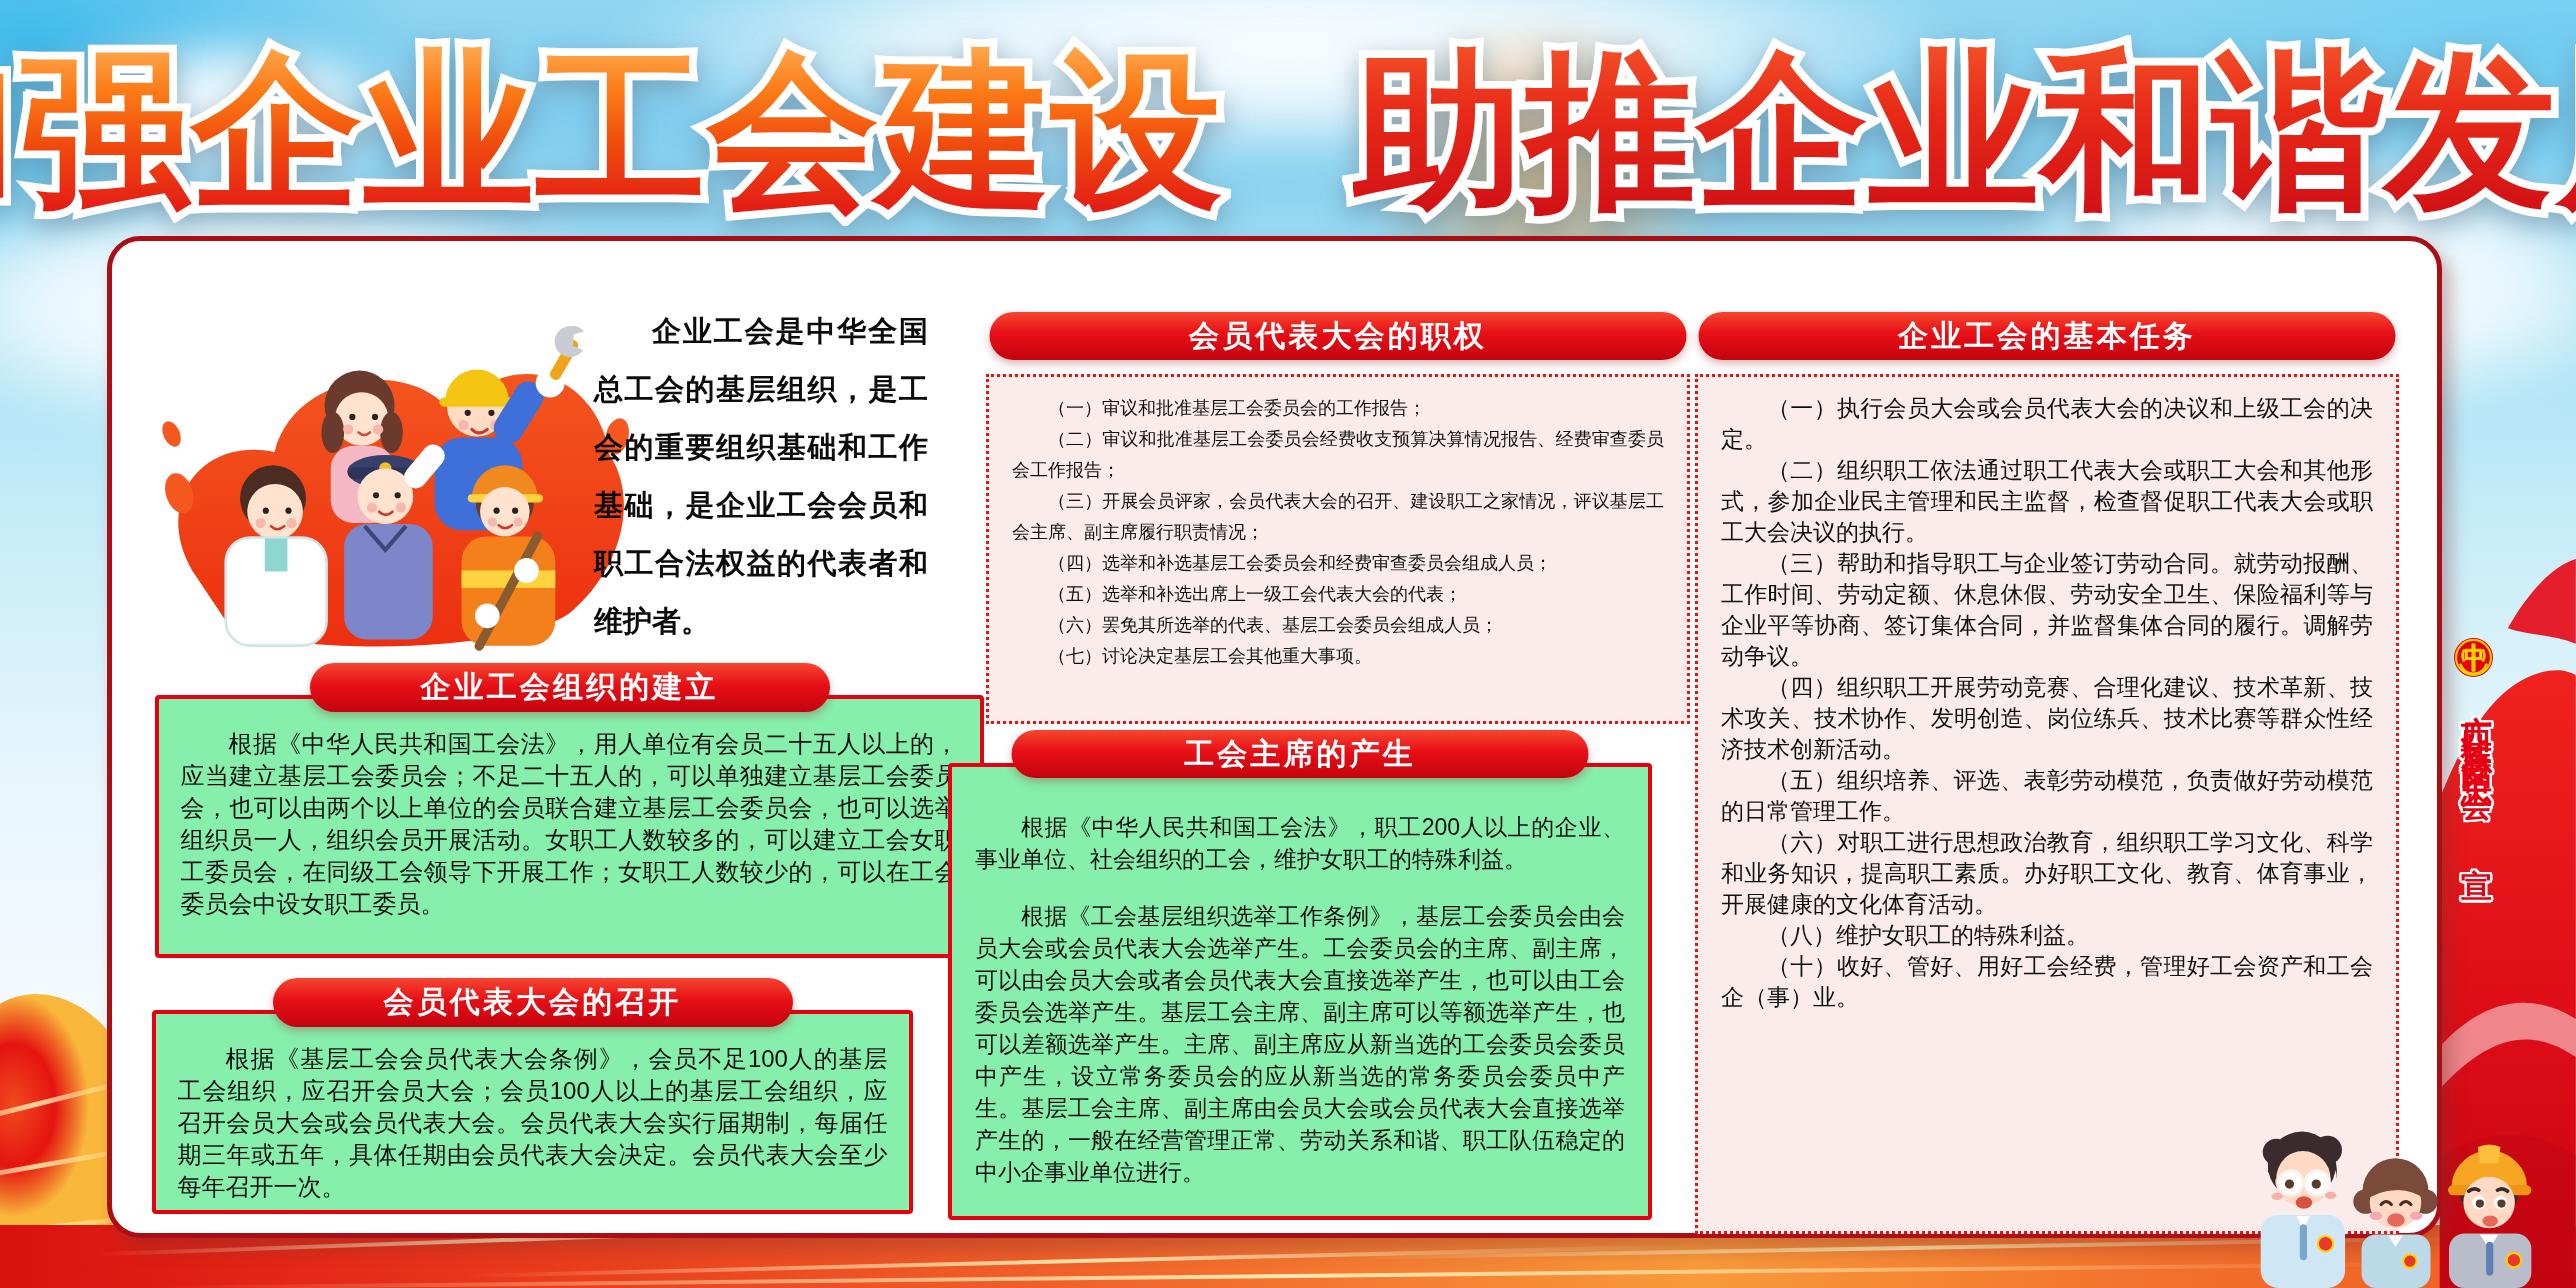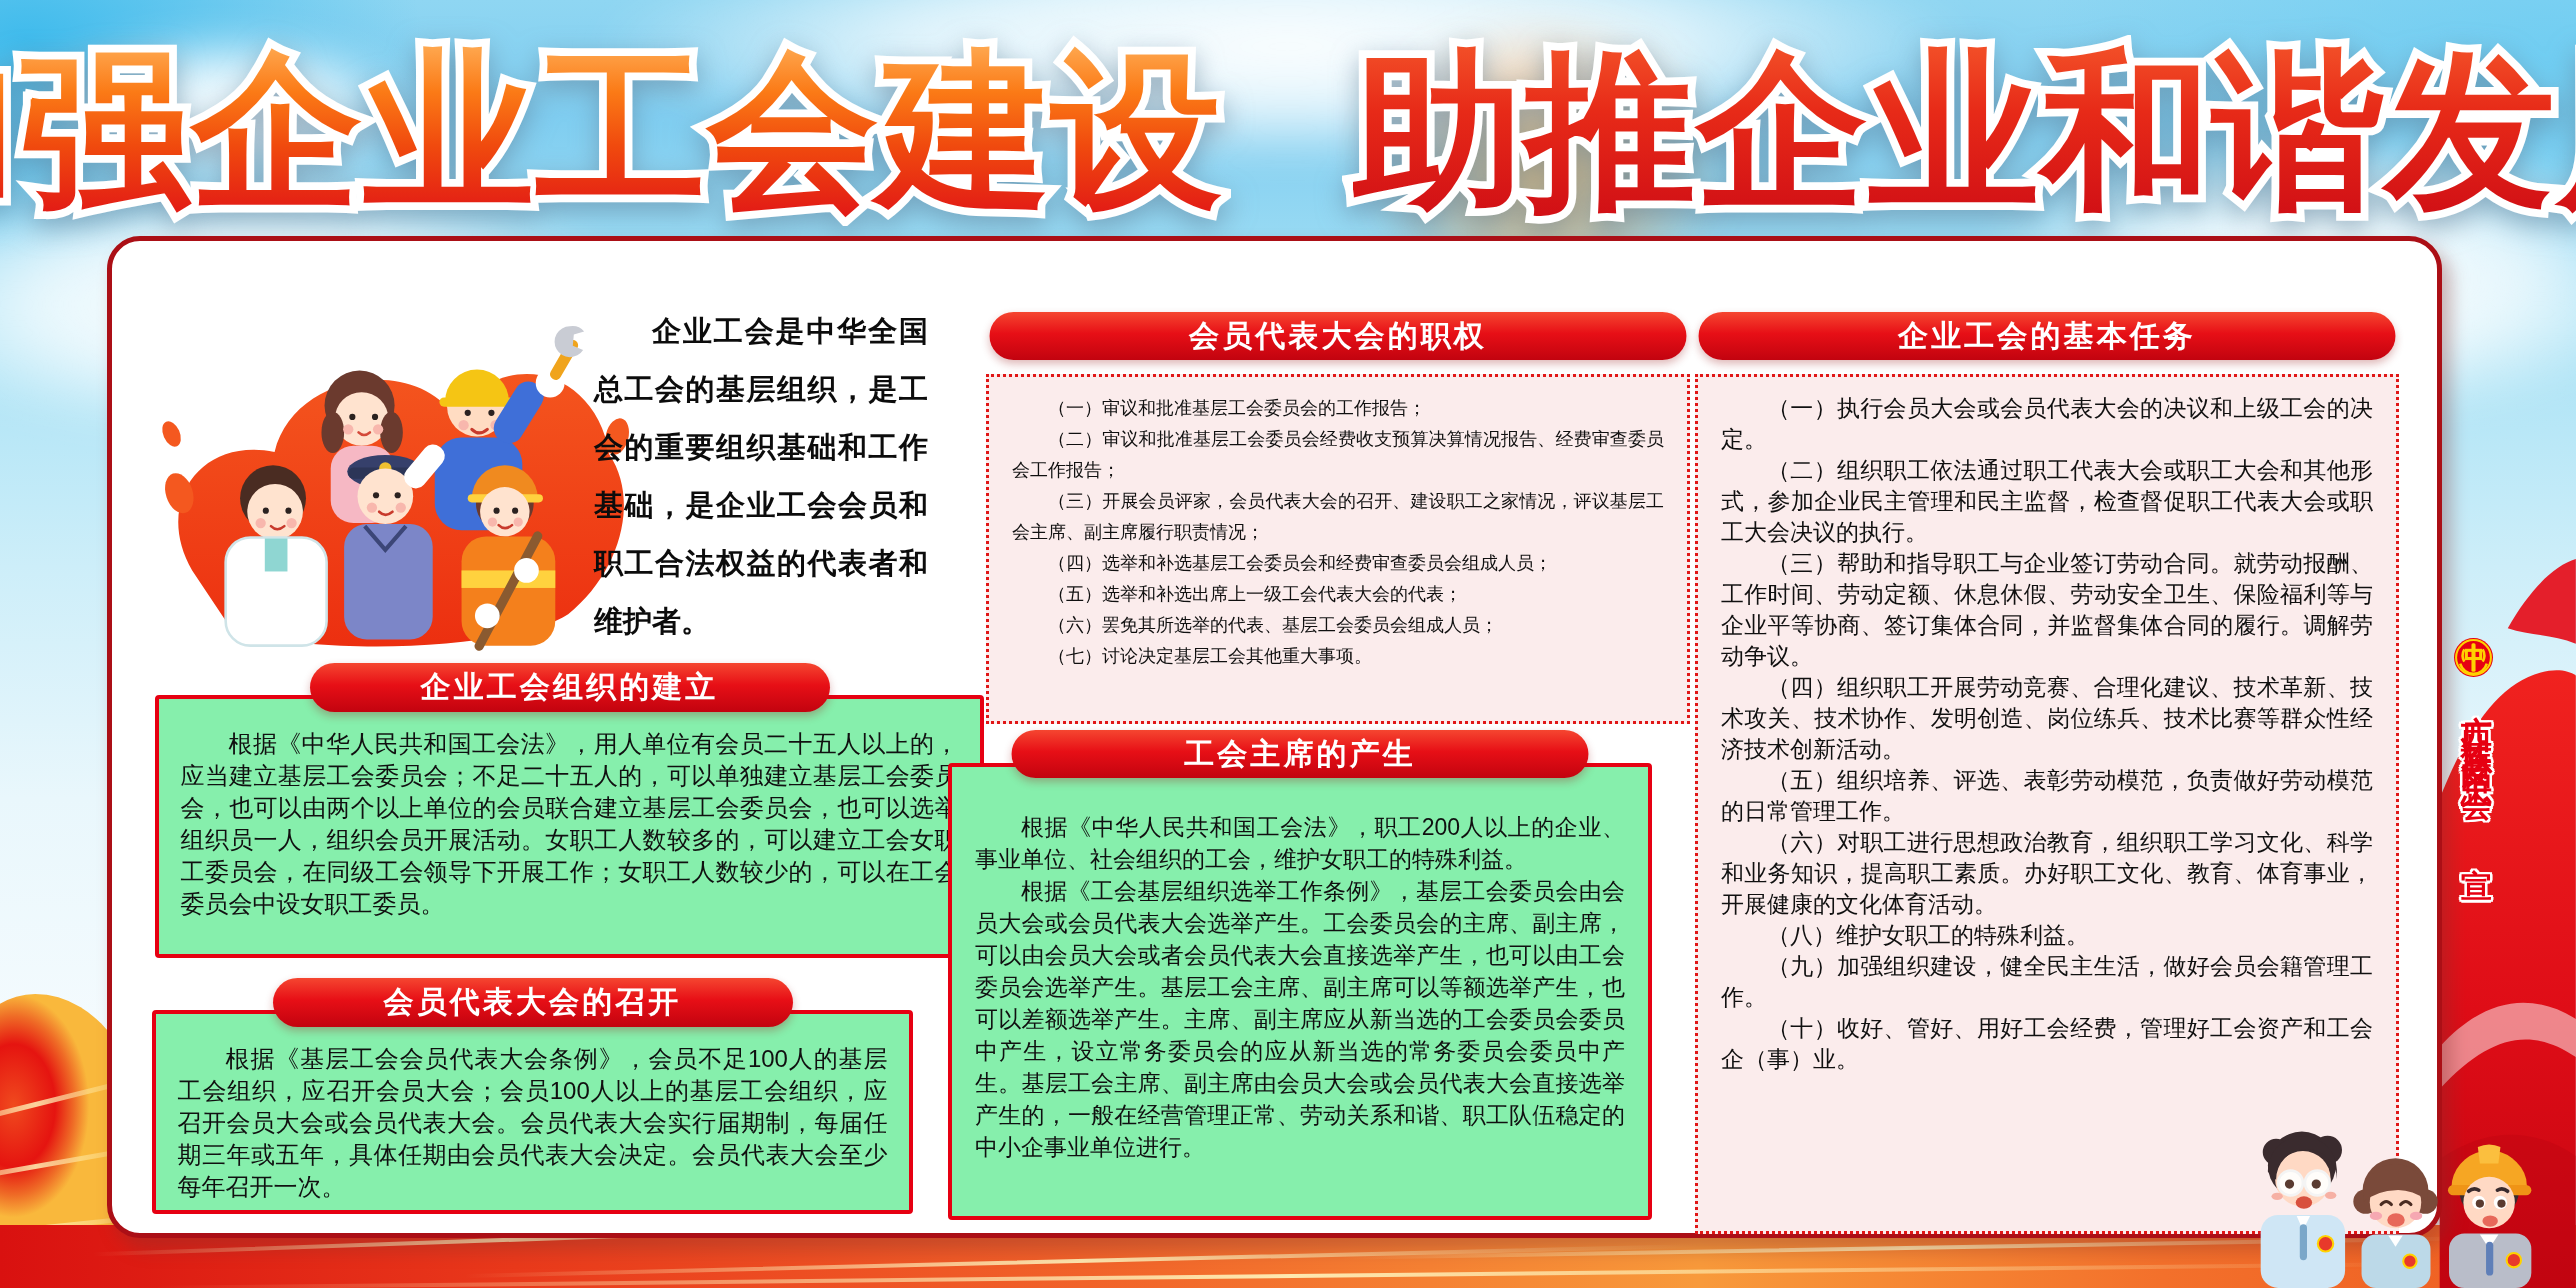--- a/index.html
+++ b/index.html
@@ -81,21 +81,21 @@
   #sec-convene .pill{width:520px;}
   #sec-convene .boxed{top:32px;padding:29px 21.6px 8.2px;font-size:24px;line-height:32px;}
 
   #sec-powers{left:836px;top:71px;width:704px;height:412px;margin-left:38px;}
   #sec-powers .pill{width:697px;height:48px;}
   #sec-powers .dotted{top:62px;padding:15.5px 23px;font-size:18px;line-height:31px;}
 
   #sec-chairman{left:836px;top:489px;width:704px;height:490px;}
   #sec-chairman .pill{width:577px;height:48px;}
   #sec-chairman .boxed{top:33px;padding:44px 23px 10.3px;font-size:23px;line-height:32px;}
-  #sec-chairman .boxed p + p{margin-top:0;}
+  #sec-chairman .boxed p + p{margin-top:25px;}
 
   #sec-tasks{left:1583px;top:71px;width:704px;height:922px;}
   #sec-tasks .pill{width:697px;height:48px;}
   #sec-tasks .dotted{top:62px;padding:15.5px 23px;font-size:23px;line-height:31px;}
 
   .staff{position:absolute;left:2236px;top:1114px;width:319px;height:174px;z-index:5;}
 </style>
 </head>
 <body>
 
@@ -289,21 +289,20 @@
         <span>企业工会的基本任务</span>
       </div>
       <div class="dotted sec-body">
         <p>（一）执行会员大会或会员代表大会的决议和上级工会的决定。</p>
         <p>（二）组织职工依法通过职工代表大会或职工大会和其他形式，参加企业民主管理和民主监督，检查督促职工代表大会或职工大会决议的执行。</p>
         <p>（三）帮助和指导职工与企业签订劳动合同。就劳动报酬、工作时间、劳动定额、休息休假、劳动安全卫生、保险福利等与企业平等协商、签订集体合同，并监督集体合同的履行。调解劳动争议。</p>
         <p>（四）组织职工开展劳动竞赛、合理化建议、技术革新、技术攻关、技术协作、发明创造、岗位练兵、技术比赛等群众性经济技术创新活动。</p>
         <p>（五）组织培养、评选、表彰劳动模范，负责做好劳动模范的日常管理工作。</p>
         <p>（六）对职工进行思想政治教育，组织职工学习文化、科学和业务知识，提高职工素质。办好职工文化、教育、体育事业，开展健康的文化体育活动。</p>
         <p>（八）维护女职工的特殊利益。</p>
-        <p>（九）加强组织建设，健全民主生活，做好会员会籍管理工作。</p>
         <p>（十）收好、管好、用好工会经费，管理好工会资产和工会企（事）业。</p>
       </div>
     </section>
 
   </div>
 
   <svg class="staff" viewBox="0 0 620 338">
 
     <circle cx="128" cy="100" r="66" fill="#3a2b2e"></circle>
     <circle cx="78" cy="74" r="26" fill="#3a2b2e"></circle>

